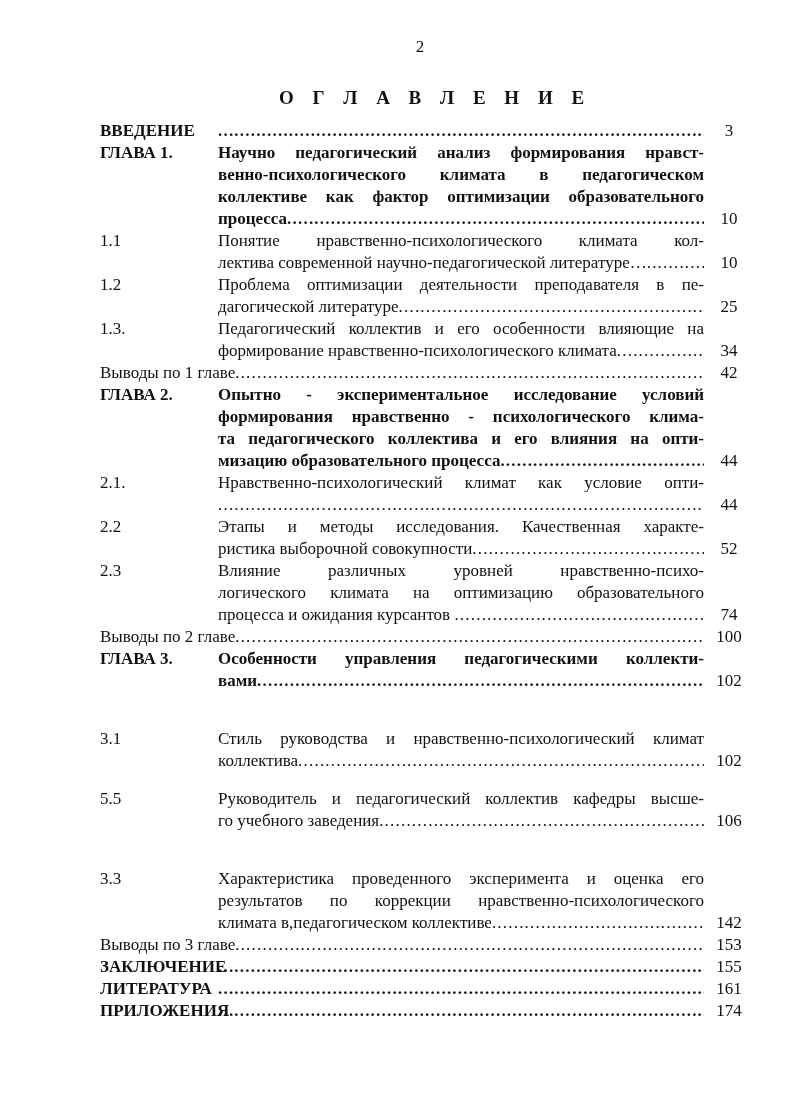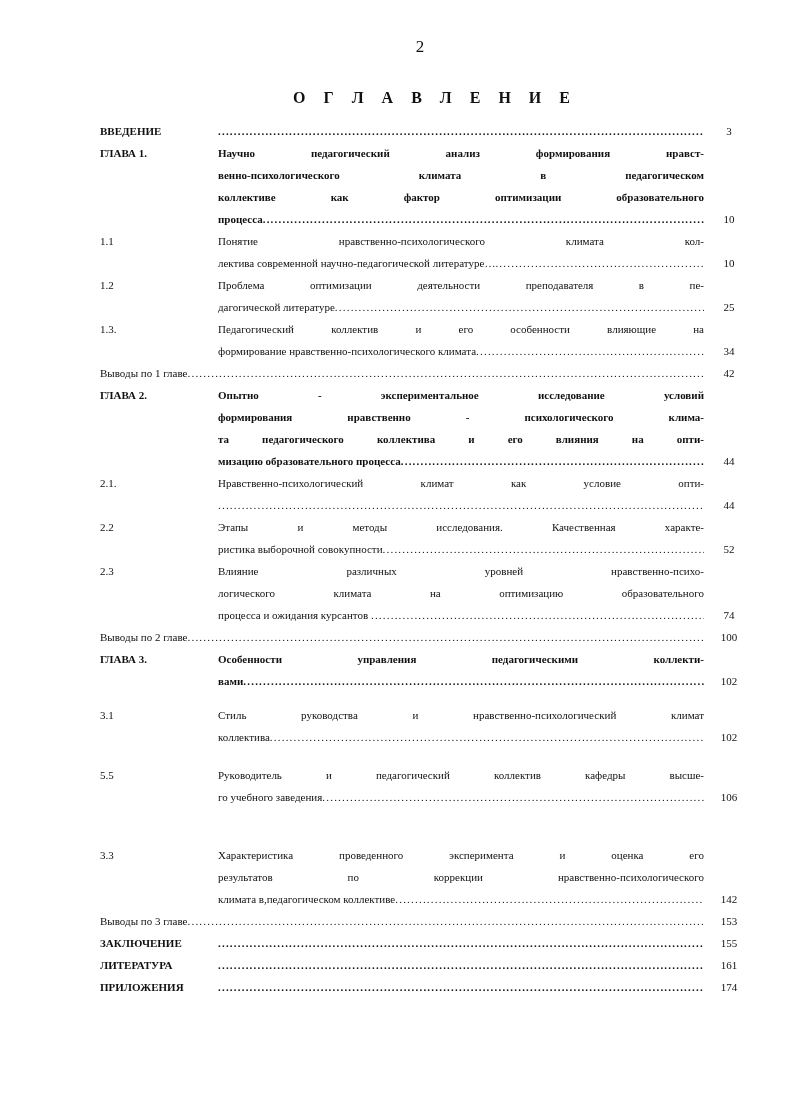--- a/index.html
+++ b/index.html
@@ -12,25 +12,25 @@
   }
   .sheet { width:794px; height:1108px; position:relative; }
   .content {
     position:absolute; left:100px; top:36px; width:652px;
   }
   .pagehead {
     text-align:center; font-size:17px; line-height:22px;
     padding-right:12px;
   }
   .doc-title {
-    text-align:center; font-weight:bold; font-size:16px;
+    text-align:center; font-weight:bold; font-size:19px;
     letter-spacing:7px; margin-top:27px; line-height:26px;
     padding-left:18px; 
   }
-  .toc { margin-top:9px; font-size:11px; line-height:22px; }
+  .toc { margin-top:9px; font-size:17px; line-height:22px; }
   .entry { display:flex; align-items:flex-end; }
   .entry .label {
     width:118px; flex:0 0 118px; align-self:flex-start;
     white-space:nowrap;
   }
   .entry .body { flex:1 1 auto; min-width:0; }
   .entry .pagenum {
     flex:0 0 46px; width:46px; text-align:center;
     align-self:flex-end; padding-left:2px;
   }
@@ -182,21 +182,21 @@
     <div class="label">ГЛАВА 3.</div>
     <div class="body">
             <div class="line-mid">Особенности управления педагогическими коллекти-</div>
             <div class="line-last">
               <span class="t">вами</span>
               <span class="leader"></span>
             </div>
           </div>
     <div class="pagenum">102</div>
   </div>
-        <div class="entry" style="margin-top: 12px;">
+        <div class="entry" style="margin-top: 36px;">
     <div class="label">3.1</div>
     <div class="body">
             <div class="line-mid">Стиль руководства и нравственно-психологический климат</div>
             <div class="line-last">
               <span class="t">коллектива</span>
               <span class="leader"></span>
             </div>
           </div>
     <div class="pagenum">102</div>
   </div>

